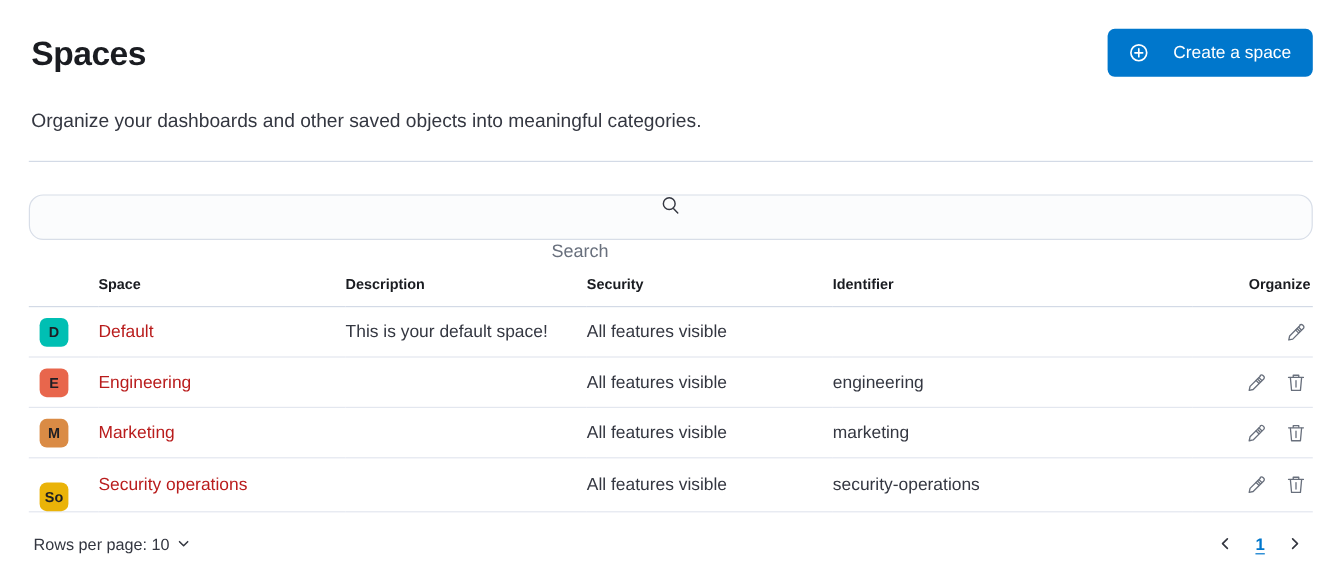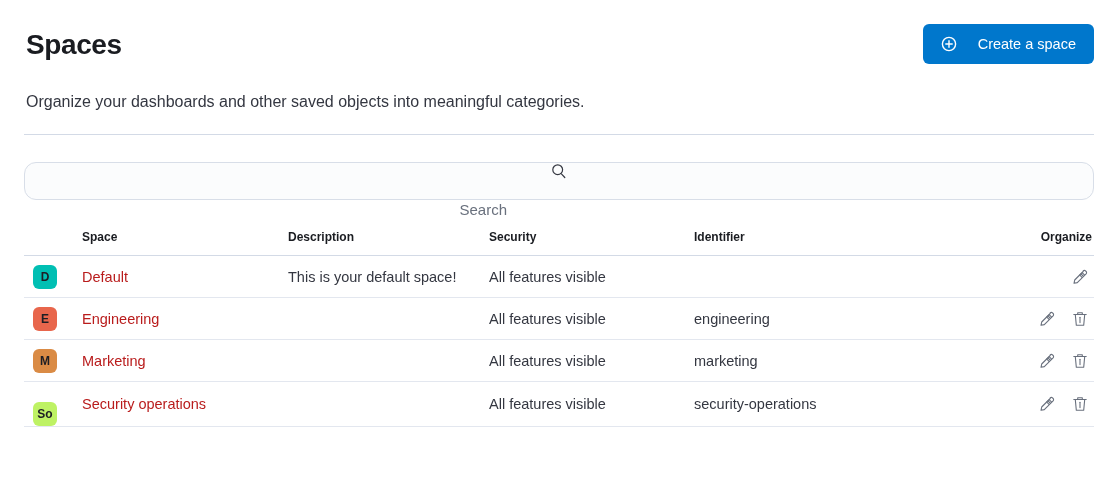--- a/index.html
+++ b/index.html
@@ -190,21 +190,21 @@
                 <svg width="16" height="16" viewBox="0 0 16 16" fill="none">
                   <path d="M5.7 3.4V1.7h4.6v1.7" stroke="#69707d" stroke-width="1.1" stroke-linejoin="round"></path>
                   <path d="M1.8 3.5h12.4" stroke="#69707d" stroke-width="1.1" stroke-linecap="round"></path>
                   <path d="M3.3 3.5l1 10.8h7.4l1-10.8" stroke="#69707d" stroke-width="1.1" stroke-linejoin="round"></path>
                   <path d="M8 6.2v5.4" stroke="#69707d" stroke-width="1.1" stroke-linecap="round"></path>
                 </svg>
               </span>
             </button></td>
         </tr>
         <tr>
-          <td class="col-avatar"><span class="avatar" style="background: #bef264; margin-top: 20px;">So</span></td>
+          <td class="col-avatar"><span class="avatar" style="background: #eab308; margin-top: 20px;">So</span></td>
           <td class="col-space"><a class="space-link" href="#">Security operations</a></td>
           <td class="col-desc"></td>
           <td class="col-feat">All features visible</td>
           <td class="col-id">security-operations</td>
           <td class="col-actions"><button class="icon-btn" aria-label="edit">
               <span style="display:inline-flex;">
                 <svg width="16" height="16" viewBox="0 0 16 16" fill="none">
                   <path d="M11.2 1.9a1.6 1.6 0 012.3 0l.6.6a1.6 1.6 0 010 2.3l-8.8 8.8-3.3.7.7-3.3 8.5-8.5z" stroke="#69707d" stroke-width="1.1" stroke-linejoin="round"></path>
                   <path d="M9.8 3.3l2.9 2.9M8.6 4.5l2.9 2.9M7.4 5.7l2.9 2.9" stroke="#69707d" stroke-width="1.1"></path>
                 </svg>
@@ -216,14 +216,42 @@
                   <path d="M1.8 3.5h12.4" stroke="#69707d" stroke-width="1.1" stroke-linecap="round"></path>
                   <path d="M3.3 3.5l1 10.8h7.4l1-10.8" stroke="#69707d" stroke-width="1.1" stroke-linejoin="round"></path>
                   <path d="M8 6.2v5.4" stroke="#69707d" stroke-width="1.1" stroke-linecap="round"></path>
                 </svg>
               </span>
             </button></td>
         </tr>
       </tbody>
   </table>
 
+  <div class="table-footer">
+    <button class="rows-per-page">
+      <span>Rows per page: 10</span>
+      <span style="display:inline-flex;">
+        <svg width="12" height="12" viewBox="0 0 12 12" fill="none">
+          <path d="M2.6 4.4L6 7.8l3.4-3.4" stroke="#343741" stroke-width="1.3" stroke-linecap="round" stroke-linejoin="round"></path>
+        </svg>
+      </span>
+    </button>
+
+    <div class="pagination">
+      <button class="page-btn">
+        <span style="display:inline-flex;">
+          <svg width="14" height="14" viewBox="0 0 14 14" fill="none">
+            <path d="M8.8 3L4.8 7l4 4" stroke="#343741" stroke-width="1.4" stroke-linecap="round" stroke-linejoin="round"></path>
+          </svg>
+        </span>
+      </button>
+      <a class="page-num">1</a>
+      <button class="page-btn">
+        <span style="display:inline-flex;">
+          <svg width="14" height="14" viewBox="0 0 14 14" fill="none">
+            <path d="M5.2 3l4 4-4 4" stroke="#343741" stroke-width="1.4" stroke-linecap="round" stroke-linejoin="round"></path>
+          </svg>
+        </span>
+      </button>
+    </div>
+  </div>
 
 </div>
 
 </body></html>

